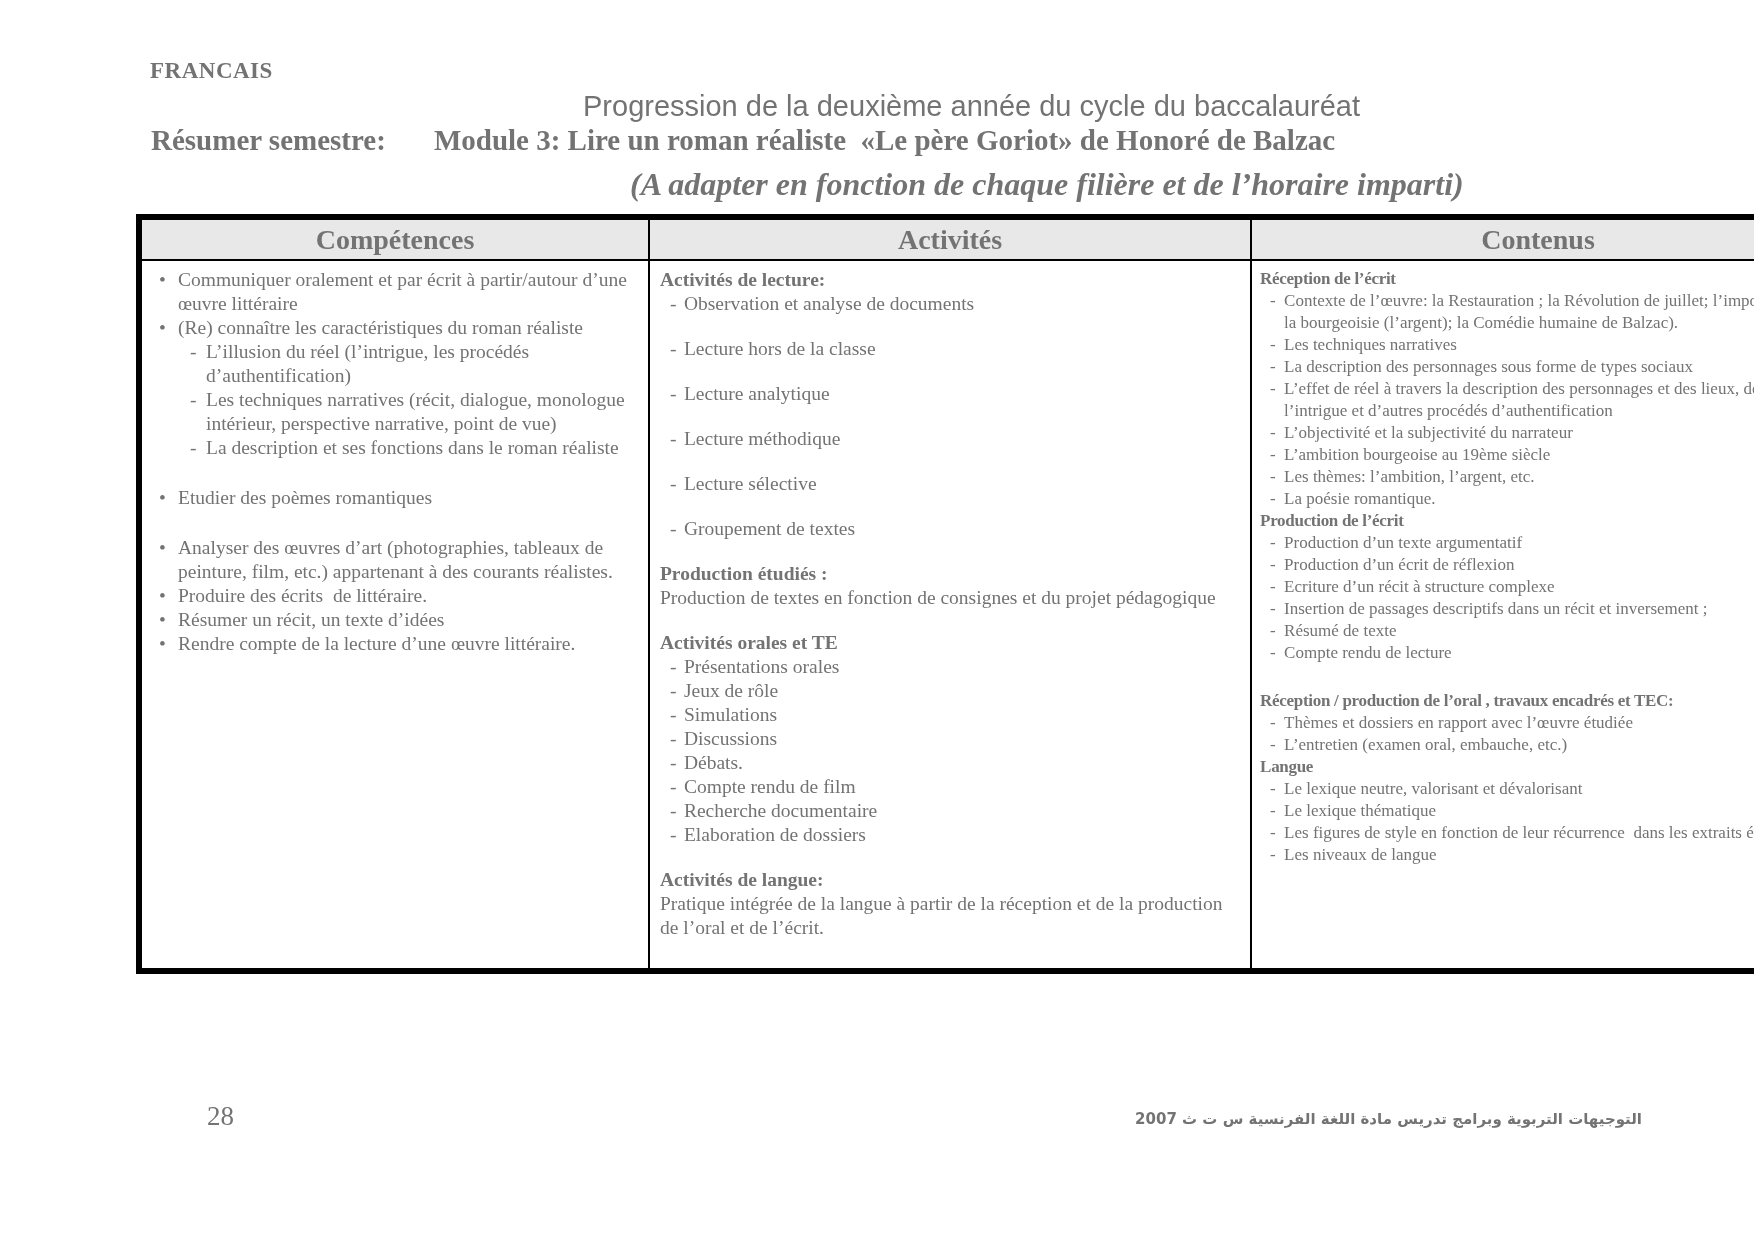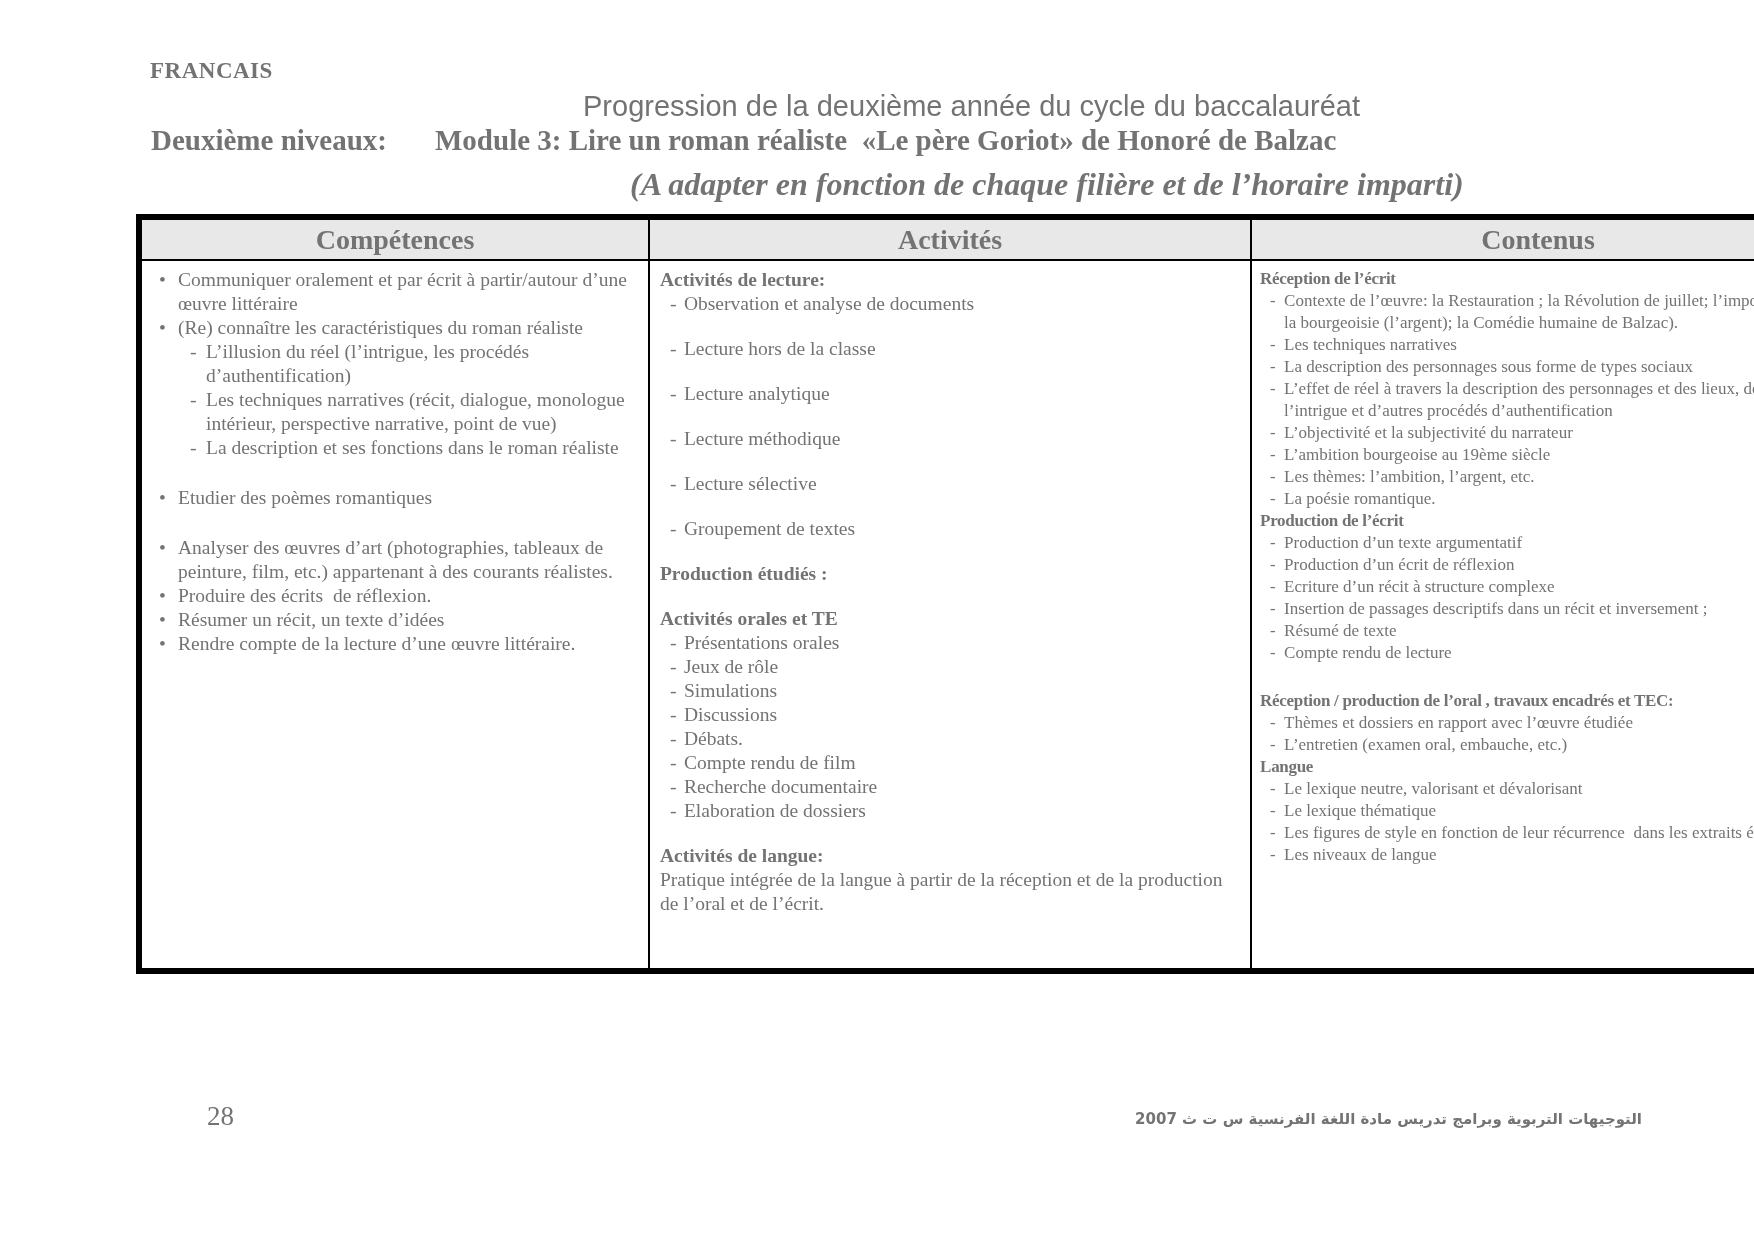--- a/index.html
+++ b/index.html
@@ -100,60 +100,61 @@
 </head>
 <body>
 
 <div class="sheet">
 
   <div id="francais">FRANCAIS</div>
 
   <div id="title-line1">Progression de la deuxième année du cycle du baccalauréat</div>
 
   <div id="title-line2">
-    <span>Deuxième niveaux:</span>
+    <span>Résumer semestre:</span>
     <span>Module 3: Lire un roman réaliste  «Le père Goriot» de Honoré de Balzac</span>
   </div>
 
   <div id="subtitle">(A adapter en fonction de chaque filière et de l’horaire imparti)</div>
 
   <div class="table-outer">
     <div class="table-inner">
       <div class="th sep">Compétences</div>
       <div class="th sep">Activités</div>
       <div class="th">Contenus</div>
       <div class="td sep col-competences">
           <div class="item bullet"><span class="marker">•</span><span class="txt">Communiquer oralement et par écrit à partir/autour d’une œuvre littéraire</span></div>
           <div class="item bullet"><span class="marker">•</span><span class="txt">(Re) connaître les caractéristiques du roman réaliste</span></div>
           <div class="item subdash"><span class="marker">-</span><span class="txt">L’illusion du réel (l’intrigue, les procédés d’authentification)</span></div>
           <div class="item subdash"><span class="marker">-</span><span class="txt">Les techniques narratives (récit, dialogue, monologue intérieur, perspective narrative, point de vue)</span></div>
           <div class="item subdash"><span class="marker">-</span><span class="txt">La description et ses fonctions dans le roman réaliste</span></div>
           <div class="gap"></div>
           <div class="item bullet"><span class="marker">•</span><span class="txt">Etudier des poèmes romantiques</span></div>
           <div class="gap"></div>
           <div class="item bullet"><span class="marker">•</span><span class="txt">Analyser des œuvres d’art (photographies, tableaux de peinture, film, etc.) appartenant à des courants réalistes.</span></div>
-          <div class="item bullet"><span class="marker">•</span><span class="txt">Produire des écrits  de réflexion.</span></div>
+          <div class="item bullet"><span class="marker">•</span><span class="txt">Produire des écrits  de littéraire.</span></div>
           <div class="item bullet"><span class="marker">•</span><span class="txt">Résumer un récit, un texte d’idées</span></div>
           <div class="item bullet"><span class="marker">•</span><span class="txt">Rendre compte de la lecture d’une œuvre littéraire.</span></div>
         </div>
       <div class="td sep col-activites">
           <div class="bold">Activités de lecture:</div>
           <div class="item dash"><span class="marker">-</span><span class="txt">Observation et analyse de documents</span></div>
           <div class="gap"></div>
           <div class="item dash"><span class="marker">-</span><span class="txt">Lecture hors de la classe</span></div>
           <div class="gap"></div>
           <div class="item dash"><span class="marker">-</span><span class="txt">Lecture analytique</span></div>
           <div class="gap"></div>
           <div class="item dash"><span class="marker">-</span><span class="txt">Lecture méthodique</span></div>
           <div class="gap"></div>
           <div class="item dash"><span class="marker">-</span><span class="txt">Lecture sélective</span></div>
           <div class="gap"></div>
           <div class="item dash"><span class="marker">-</span><span class="txt">Groupement de textes</span></div>
           <div class="gap"></div>
           <div class="bold">Production étudiés :</div>
+          <div class="plain">Production de textes en fonction de consignes et du projet pédagogique</div>
           <div class="gap"></div>
           <div class="bold">Activités orales et TE</div>
           <div class="item dash"><span class="marker">-</span><span class="txt">Présentations orales</span></div>
           <div class="item dash"><span class="marker">-</span><span class="txt">Jeux de rôle</span></div>
           <div class="item dash"><span class="marker">-</span><span class="txt">Simulations</span></div>
           <div class="item dash"><span class="marker">-</span><span class="txt">Discussions</span></div>
           <div class="item dash"><span class="marker">-</span><span class="txt">Débats.</span></div>
           <div class="item dash"><span class="marker">-</span><span class="txt">Compte rendu de film</span></div>
           <div class="item dash"><span class="marker">-</span><span class="txt">Recherche documentaire</span></div>
           <div class="item dash"><span class="marker">-</span><span class="txt">Elaboration de dossiers</span></div>

